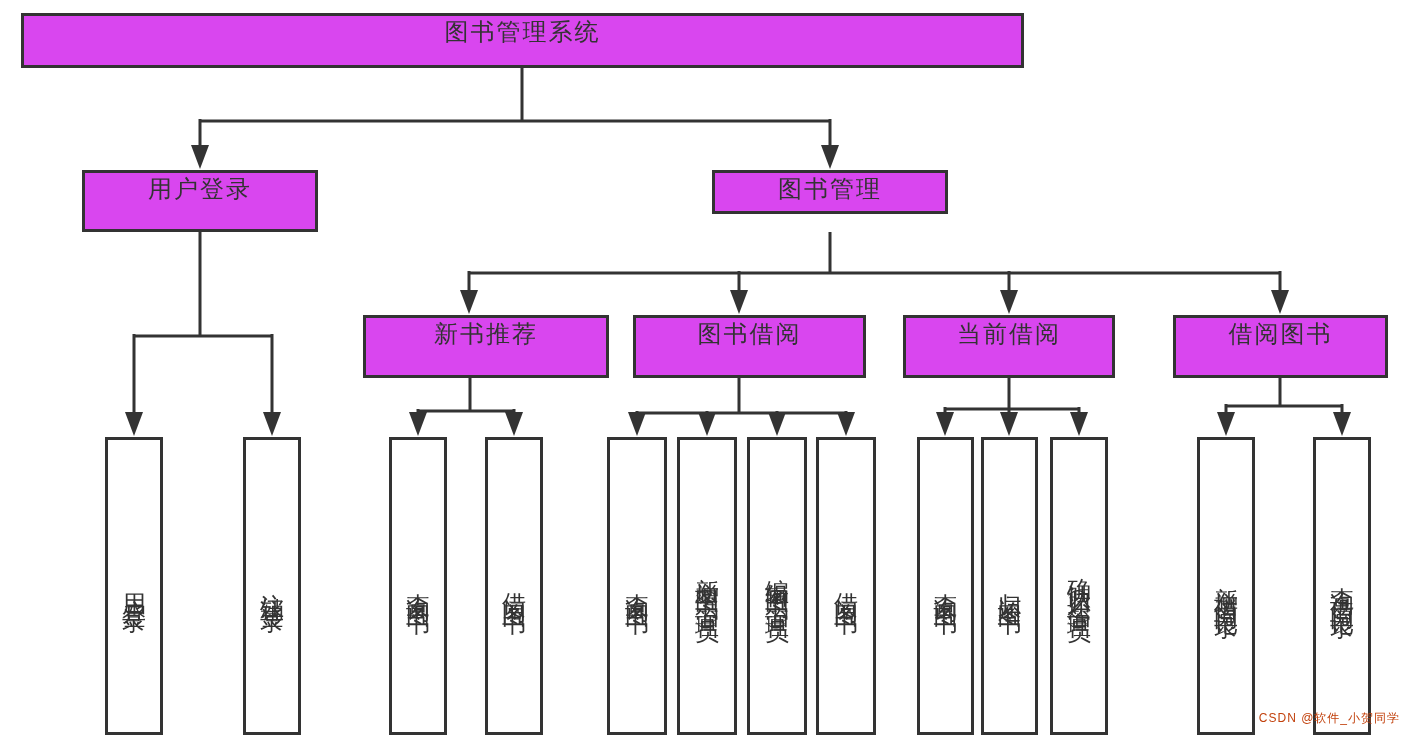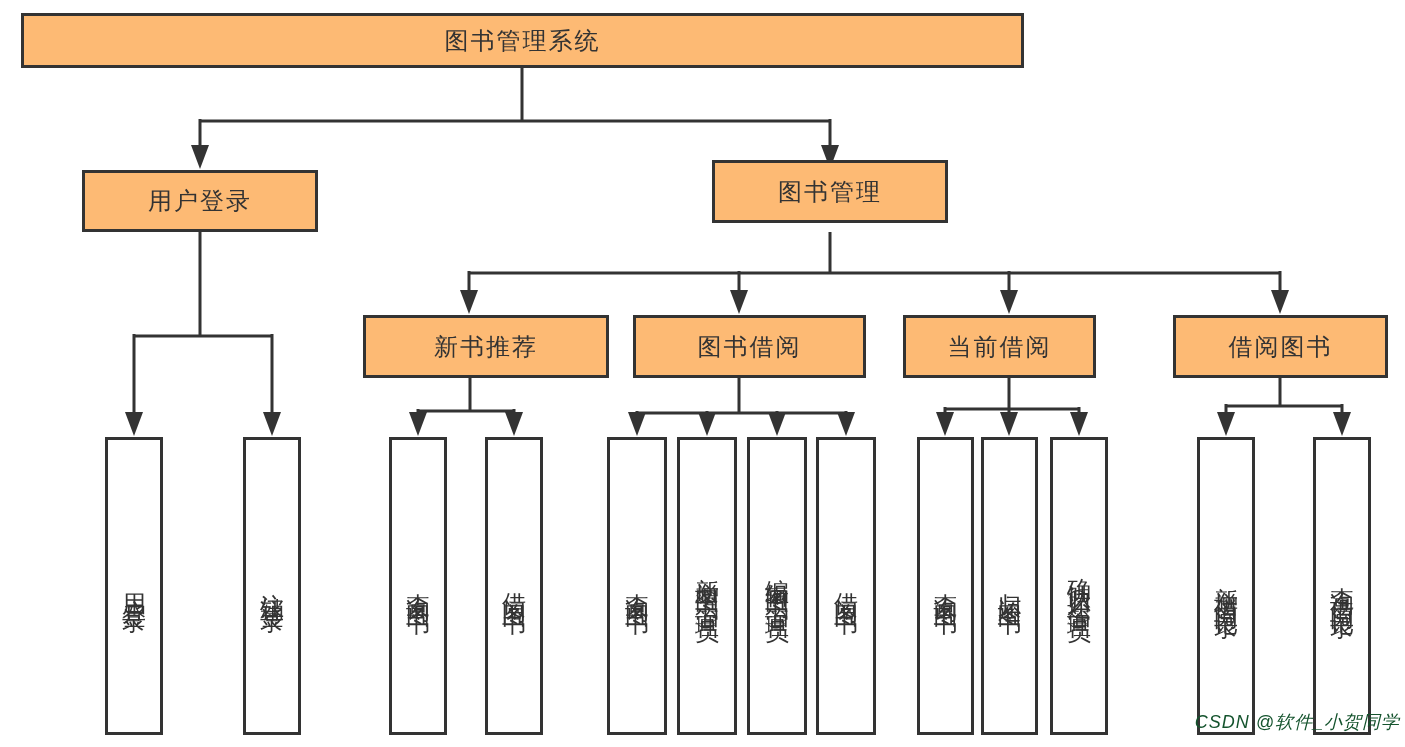--- a/index.html
+++ b/index.html
@@ -11,22 +11,22 @@
     overflow:hidden;
   }
   #connectors{
     position:absolute;left:0;top:0;width:1405px;height:747px;
     pointer-events:none;
   }
   .hbox{
     position:absolute;
     box-sizing:border-box;
     border:3px solid #333333;
-    background:#fdba74;
-    display:flex;align-items:center;justify-content:center;
+    background:#d946ef;
+    display:flex;align-items:flex-start;justify-content:center;
   }
   .hbox span{
     font-size:24px;color:#333333;letter-spacing:2px;white-space:nowrap;
   }
   .vbox{
     position:absolute;
     box-sizing:border-box;
     border:3px solid #333333;
     background:#ffffff;
     display:flex;align-items:center;justify-content:center;
@@ -35,26 +35,25 @@
   .vbox span{
     writing-mode:vertical-rl;
     text-orientation:mixed;
     font-size:24px;color:#333333;
     letter-spacing:6px;line-height:1;
     white-space:nowrap;
   }
   #watermark{
     position:absolute;
     right:5px;top:710px;
-    font-size:18px;
-    color:#14532d;
+    font-size:12px;
+    color:#c2410c;
     letter-spacing:1px;
     z-index:5;
     white-space:nowrap;
-    font-style:italic;
   }
 </style>
 </head>
 <body>
 
 <div id="stage">
 
   <svg id="connectors" viewBox="0 0 1405 747" xmlns="http://www.w3.org/2000/svg">
     <path d="M522 68 V121 M200 121 H830 M200 119 V150 M830 119 V150
              M200 232 V336 M134 336 H272 M134 334 V418 M272 334 V418
@@ -75,31 +74,31 @@
              M1333 412 L1351 412 L1342 436 Z" fill="#333333" stroke="none"></path>
   </svg>
 
   <div class="hbox" style="left:21px;top:13px;width:1003px;height:55px">
     <span>图书管理系统</span>
   </div>
 
   <div class="hbox" style="left:82px;top:170px;width:236px;height:62px">
     <span>用户登录</span>
   </div>
-  <div class="hbox" style="left:712px;top:160px;width:236px;height:63px">
+  <div class="hbox" style="left:712px;top:170px;width:236px;height:44px">
     <span>图书管理</span>
   </div>
 
   <div class="hbox" style="left:363px;top:315px;width:246px;height:63px">
     <span>新书推荐</span>
   </div>
   <div class="hbox" style="left:633px;top:315px;width:233px;height:63px">
     <span>图书借阅</span>
   </div>
-  <div class="hbox" style="left:903px;top:315px;width:193px;height:63px">
+  <div class="hbox" style="left:903px;top:315px;width:212px;height:63px">
     <span>当前借阅</span>
   </div>
   <div class="hbox" style="left:1173px;top:315px;width:215px;height:63px">
     <span>借阅图书</span>
   </div>
 
   <div class="vbox" style="left:105px;width:58px">
     <span>用户登录</span>
   </div>
   <div class="vbox" style="left:243px;width:58px">

